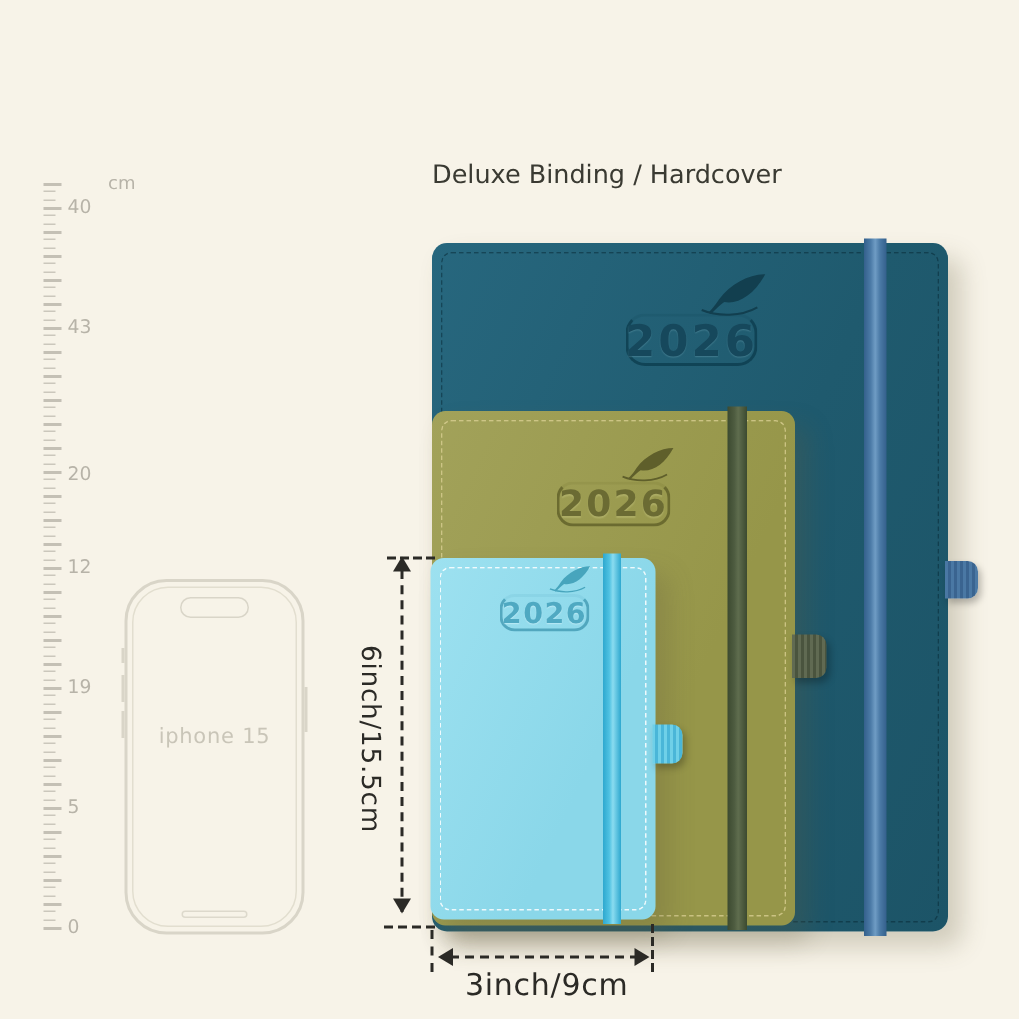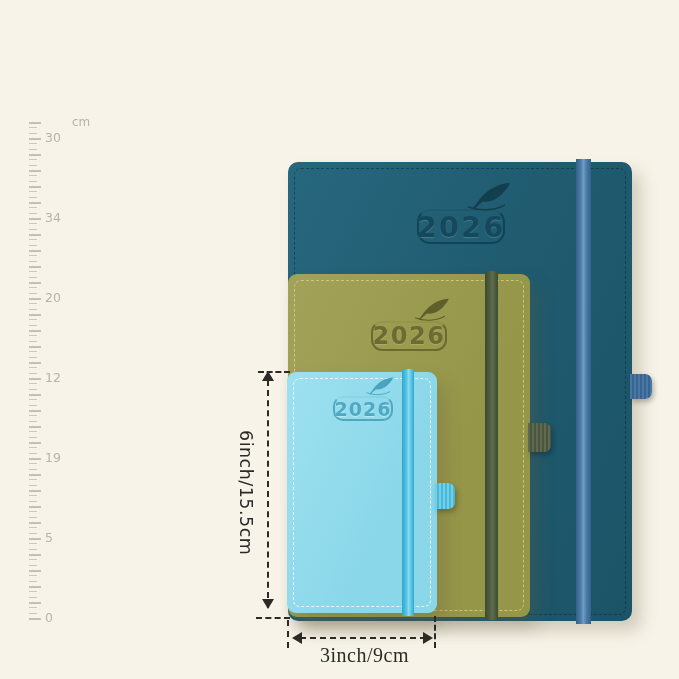--- a/index.html
+++ b/index.html
@@ -92,29 +92,30 @@
   .dash-v { border-left:2px dashed #2b2a26; }
   .dash-h { border-top:2px dashed #2b2a26; }
   .arrow { width:0; height:0; position:absolute; }
   .arrow-up    { border-left:6px solid transparent; border-right:6px solid transparent; border-bottom:10px solid #2b2a26; }
   .arrow-down  { border-left:6px solid transparent; border-right:6px solid transparent; border-top:10px solid #2b2a26; }
   .arrow-left  { border-top:6px solid transparent; border-bottom:6px solid transparent; border-right:10px solid #2b2a26; }
   .arrow-right { border-top:6px solid transparent; border-bottom:6px solid transparent; border-left:10px solid #2b2a26; }
   .dim-label-v { position:absolute; left:236px; top:430px; writing-mode:vertical-rl;
                  font-size:17.5px; color:#2b2a26; letter-spacing:.5px; }
   .dim-label-h { position:absolute; left:292px; top:644px; width:145px; text-align:center;
-                 font-size:20px; color:#2b2a26; letter-spacing:.5px;font-family:Liberation Serif, serif; }
+                 font-size:20px; color:#2b2a26; letter-spacing:.5px; }
 </style>
 </head>
 <body>
 
 <div id="canvas">
 
 
   <div class="headline">
+    <div>Deluxe Binding / Hardcover</div>
   </div>
 
   <div class="ruler">
     <div class="ruler-unit">cm</div>
     <div>
         <div class="tick major" style="top: 618px;"></div>
         <div class="tick-label" style="top: 610px;">0</div>
         <div class="tick" style="top: 612.667px;"></div>
         <div class="tick" style="top: 607.333px;"></div>
         <div class="tick major" style="top: 602px;"></div>
@@ -171,59 +172,69 @@
         <div class="tick major" style="top: 346px;"></div>
         <div class="tick" style="top: 340.667px;"></div>
         <div class="tick" style="top: 335.333px;"></div>
         <div class="tick major" style="top: 330px;"></div>
         <div class="tick" style="top: 324.667px;"></div>
         <div class="tick" style="top: 319.333px;"></div>
         <div class="tick major" style="top: 314px;"></div>
         <div class="tick" style="top: 308.667px;"></div>
         <div class="tick" style="top: 303.333px;"></div>
         <div class="tick major" style="top: 298px;"></div>
-        <div class="tick-label" style="top: 290px;">20</div>
+        <div class="tick-label" style="top: 308px;">20</div>
         <div class="tick" style="top: 292.667px;"></div>
         <div class="tick" style="top: 287.333px;"></div>
         <div class="tick major" style="top: 282px;"></div>
         <div class="tick" style="top: 276.667px;"></div>
         <div class="tick" style="top: 271.333px;"></div>
         <div class="tick major" style="top: 266px;"></div>
         <div class="tick" style="top: 260.667px;"></div>
         <div class="tick" style="top: 255.333px;"></div>
         <div class="tick major" style="top: 250px;"></div>
         <div class="tick" style="top: 244.667px;"></div>
         <div class="tick" style="top: 239.333px;"></div>
         <div class="tick major" style="top: 234px;"></div>
         <div class="tick" style="top: 228.667px;"></div>
         <div class="tick" style="top: 223.333px;"></div>
         <div class="tick major" style="top: 218px;"></div>
-        <div class="tick-label" style="top: 210px;">34</div>
+        <div class="tick-label" style="top: 210px;">43</div>
         <div class="tick" style="top: 212.667px;"></div>
         <div class="tick" style="top: 207.333px;"></div>
         <div class="tick major" style="top: 202px;"></div>
         <div class="tick" style="top: 196.667px;"></div>
         <div class="tick" style="top: 191.333px;"></div>
         <div class="tick major" style="top: 186px;"></div>
         <div class="tick" style="top: 180.667px;"></div>
         <div class="tick" style="top: 175.333px;"></div>
         <div class="tick major" style="top: 170px;"></div>
         <div class="tick" style="top: 164.667px;"></div>
         <div class="tick" style="top: 159.333px;"></div>
         <div class="tick major" style="top: 154px;"></div>
         <div class="tick" style="top: 148.667px;"></div>
         <div class="tick" style="top: 143.333px;"></div>
         <div class="tick major" style="top: 138px;"></div>
-        <div class="tick-label" style="top: 130px;">30</div>
+        <div class="tick-label" style="top: 130px;">40</div>
         <div class="tick" style="top: 132.667px;"></div>
         <div class="tick" style="top: 127.333px;"></div>
         <div class="tick major" style="top: 122px;"></div>
       </div>
   </div>
 
+  <div class="phone">
+    <div class="phone-inner"></div>
+    <div class="phone-island"></div>
+    <div class="phone-label">iphone 15</div>
+    <div class="phone-home"></div>
+    <div class="phone-btn pb-l1"></div>
+    <div class="phone-btn pb-l2"></div>
+    <div class="phone-btn pb-l3"></div>
+    <div class="phone-btn pb-r1"></div>
+  </div>
 
   <div class="planner large">
     <div class="cover"></div>
     <div class="stitch"></div>
     <div class="band"></div>
     <div class="penloop"></div>
     <div class="emboss">
       <svg class="feather" viewBox="0 0 52 34">
         <path d="M50 1 C38 1 24 8 15 20 C13 23 11 26 7 30 L9 31 C13 27 16 24 19 22 C30 24 42 16 50 1 Z" fill="#123f4f"></path>
         <path d="M2 28 C14 33 32 33 44 26" stroke="#123f4f" stroke-width="1.6" fill="none"></path>

